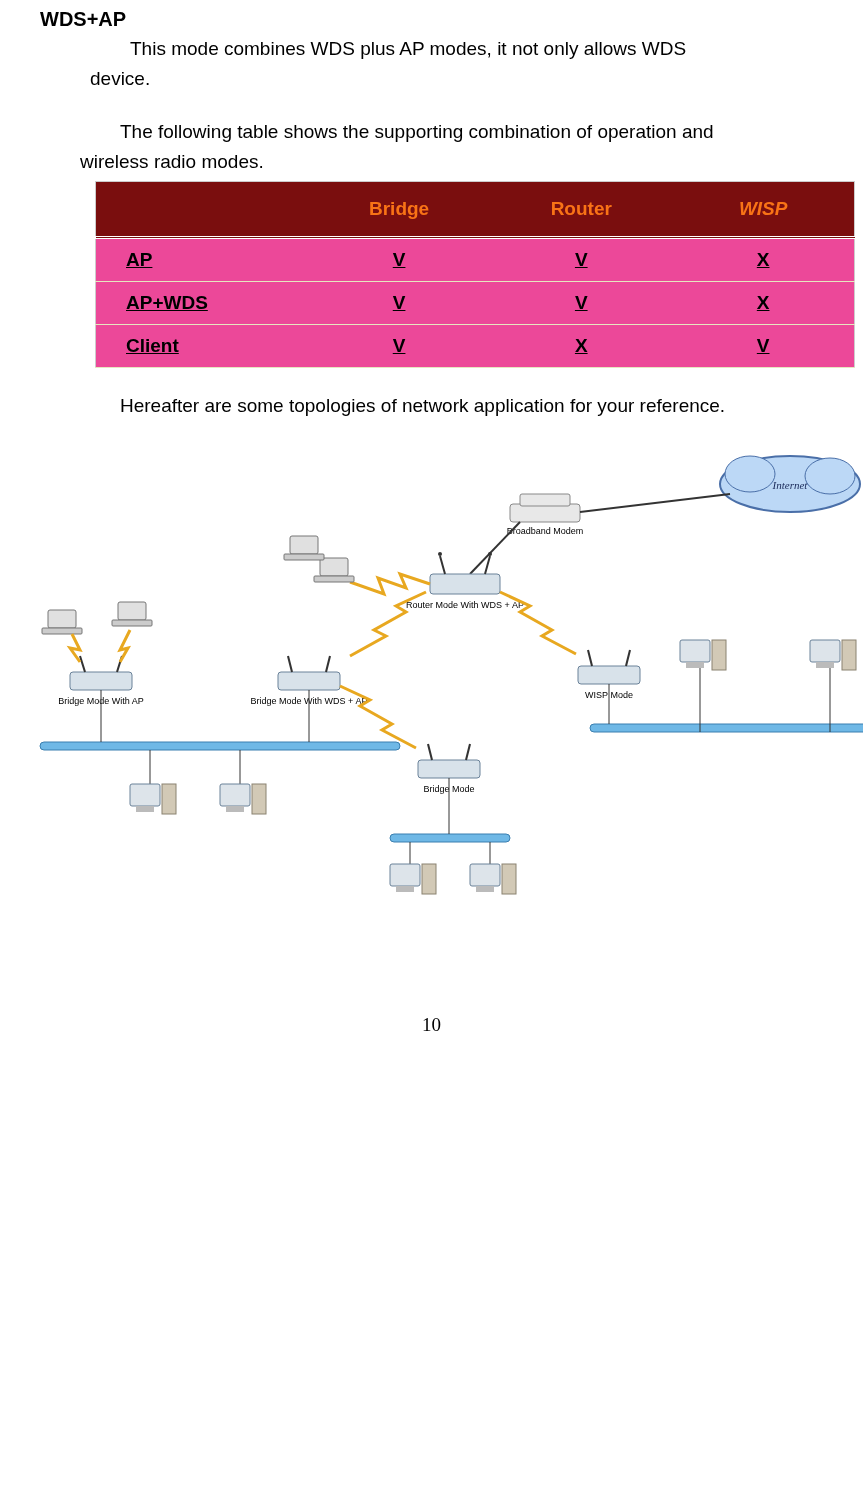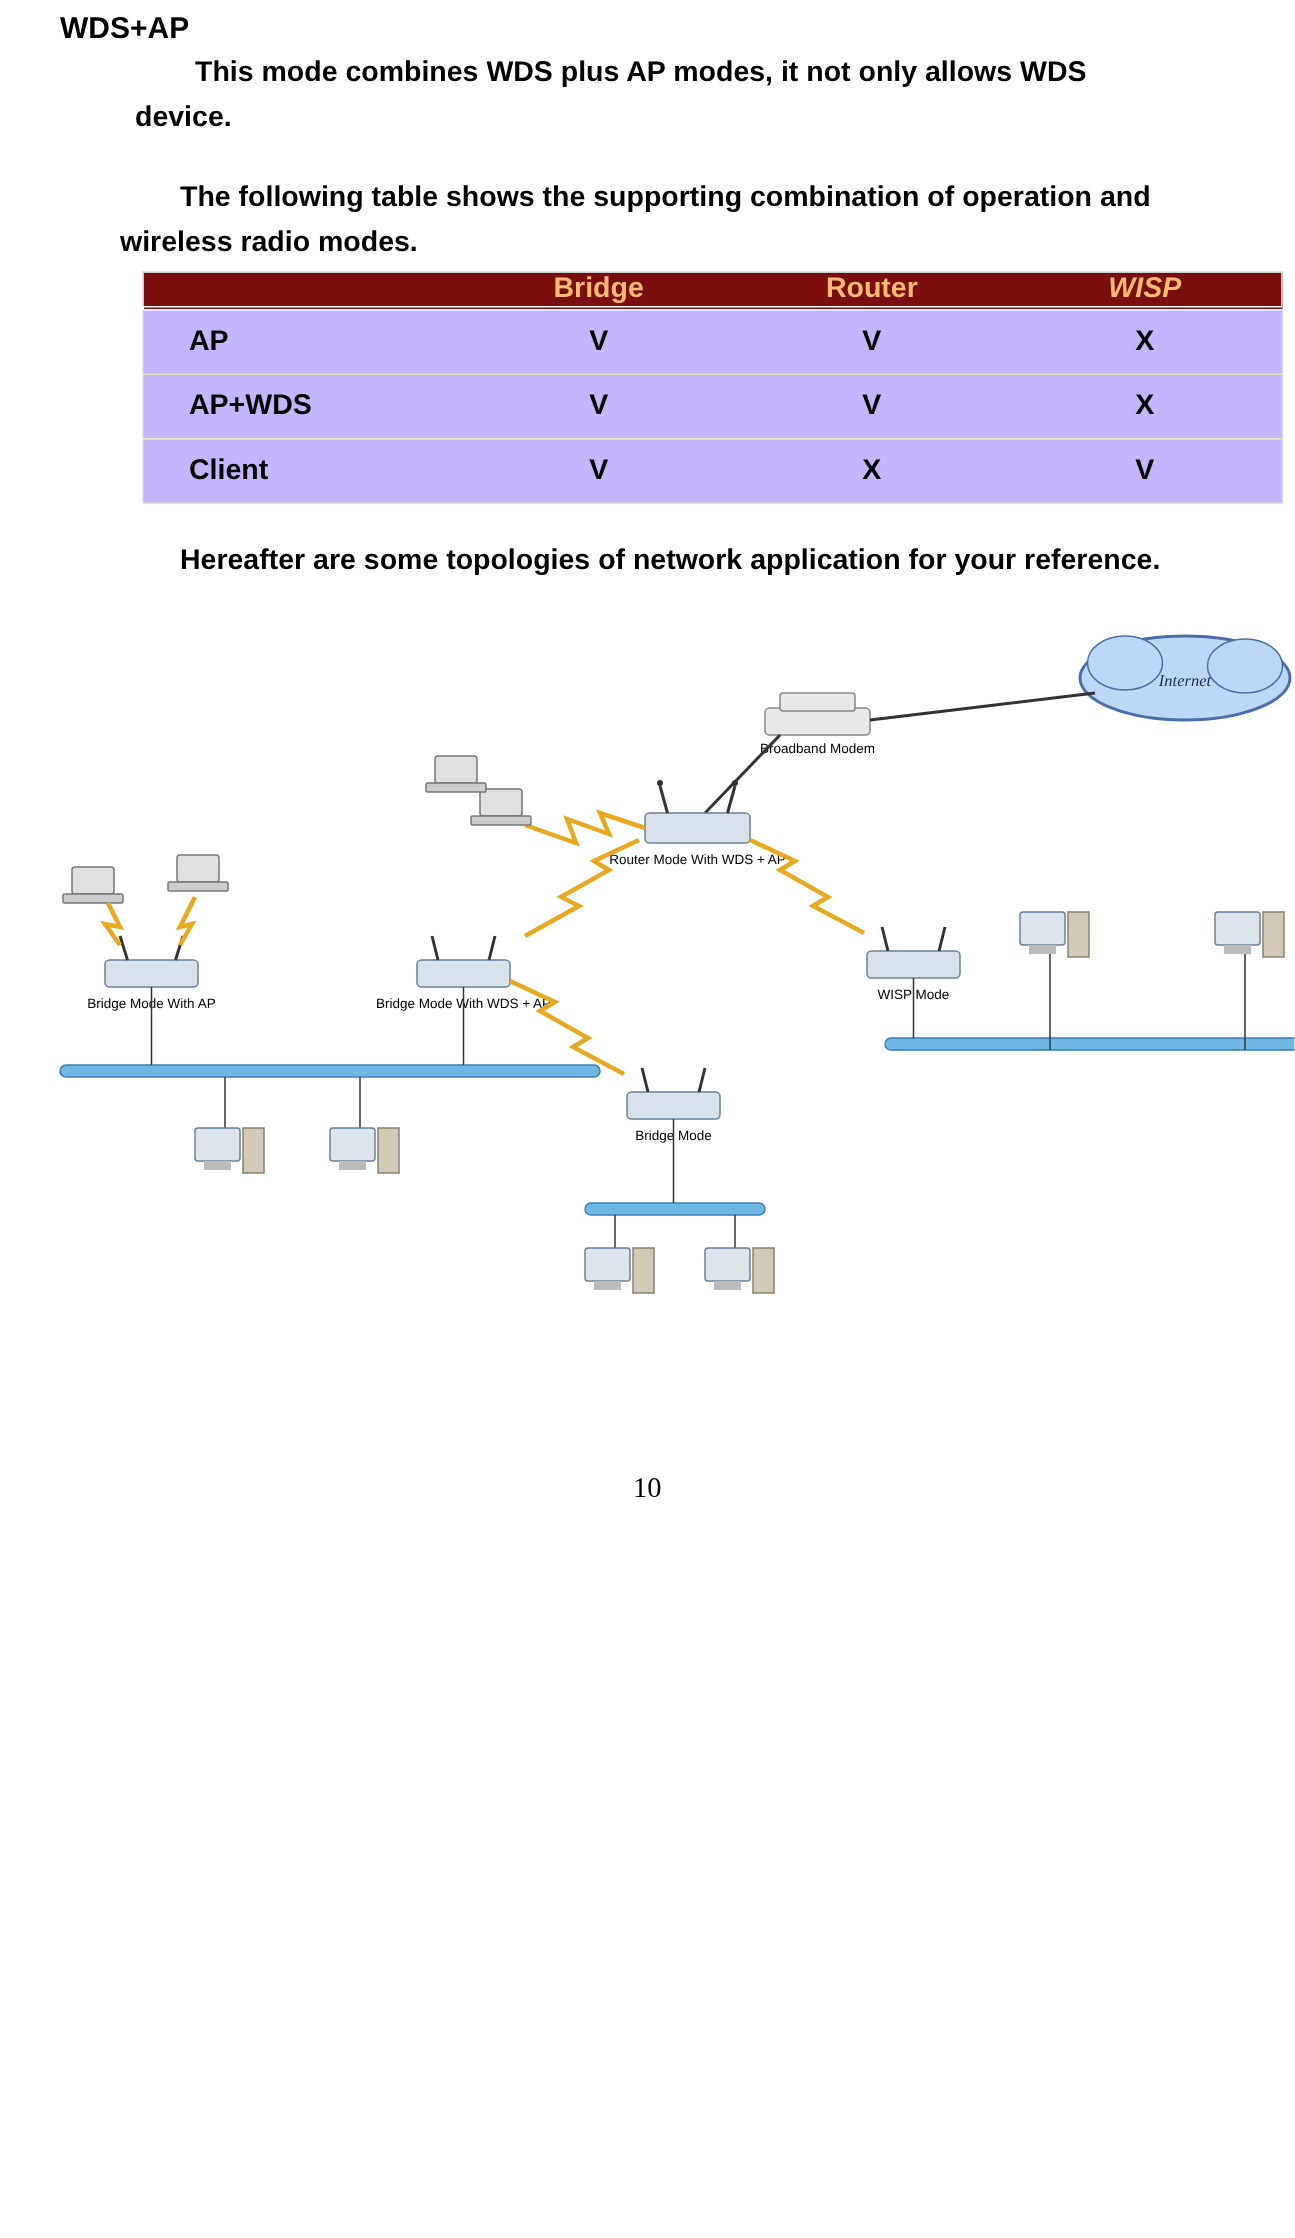--- a/index.html
+++ b/index.html
@@ -13,21 +13,21 @@
   .page {
     padding: 0 40px 60px 40px;
   }
   .section-title {
     font-weight: bold;
     font-size: 20px;
     margin-top: 8px;
     margin-bottom: 4px;
   }
   .body-text {
-    font-weight: bold;
+    font-weight: normal;
     font-size: 19px;
     line-height: 1.45;
     margin-left: 50px;
     margin-right: 10px;
   }
   .indent {
     text-indent: 40px;
   }
   .para {
     margin: 0 0 2px 0;
@@ -39,33 +39,34 @@
     border-collapse: collapse;
     width: 760px;
     margin-left: 55px;
     margin-top: 6px;
     font-weight: bold;
     font-size: 19px;
     border: 1px solid #ccc;
   }
   table.compat th {
     background: #7a0e0e;
-    color: #fdba74;
+    color: #f97316;
     font-weight: bold;
-    padding: 0 0;
+    padding: 16px 0;
     border-bottom: 3px double #fff;
     text-align: center;
   }
   table.compat th.corner {
     background: #7a0e0e;
   }
   table.compat td {
-    background: #c4b5fd;
+    background: #ec4899;
     padding: 10px 0;
     text-align: center;
+    text-decoration: underline;
   }
   table.compat td.rowhead {
     text-align: left;
     padding-left: 30px;
   }
   table.compat tr {
     border-bottom: 1px solid #e6e6c0;
   }
   .diagram {
     margin: 14px 0 0 -10px;

